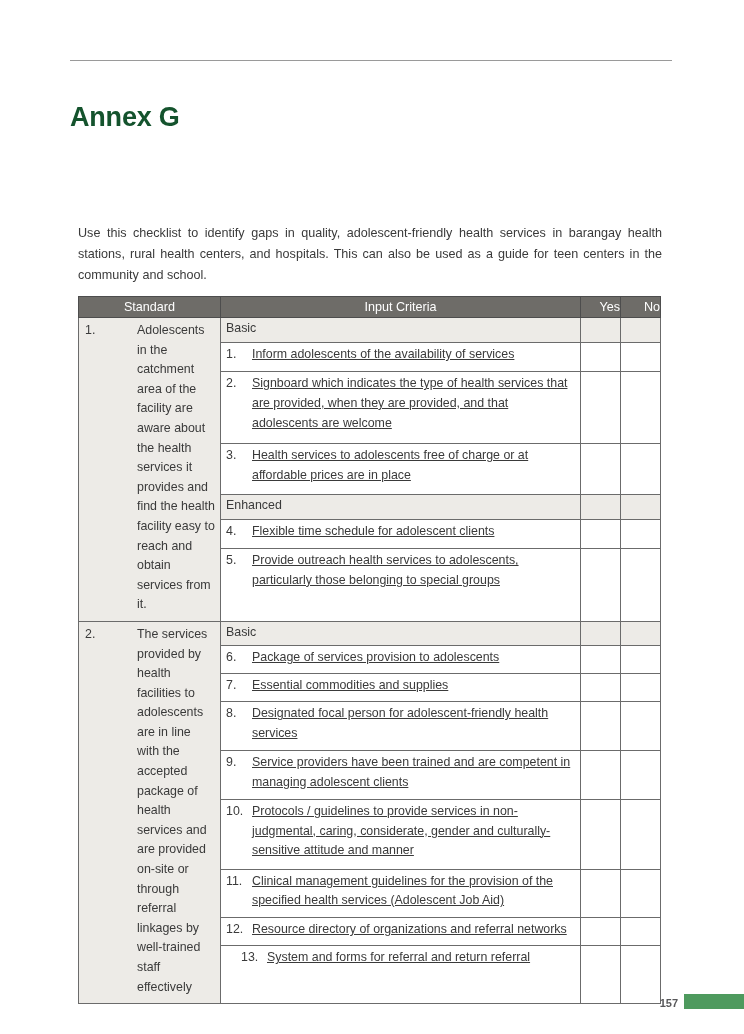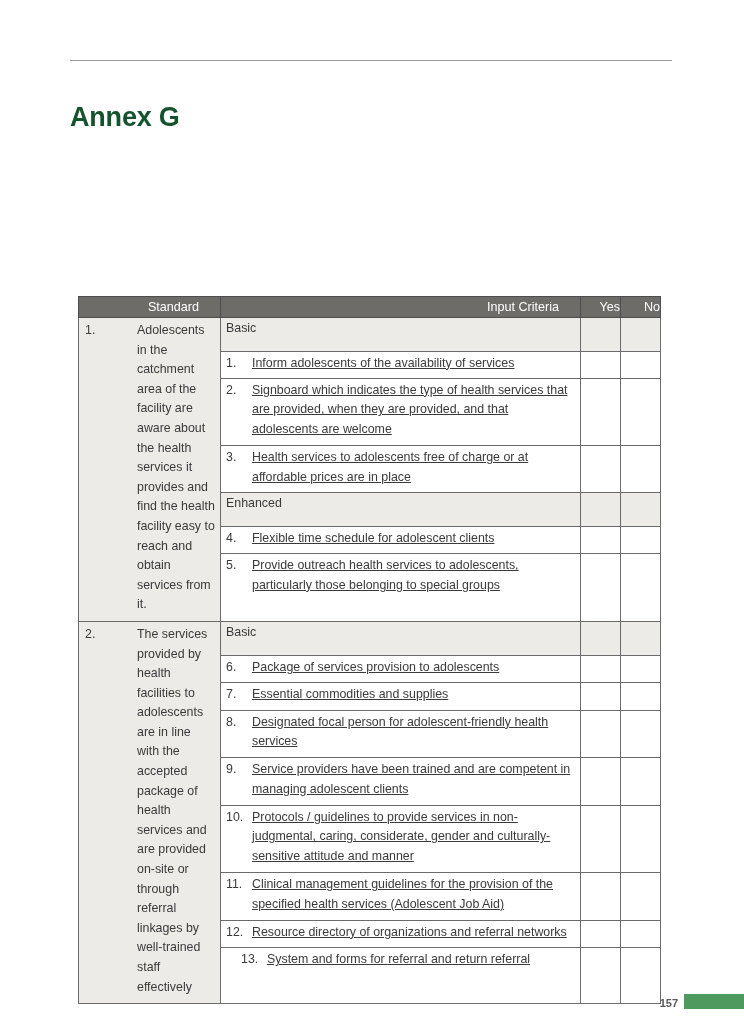--- a/index.html
+++ b/index.html
@@ -77,21 +77,21 @@
   .chk-table td, .chk-table th {
     border: 1px solid #6b6b6b;
     padding: 0;
     vertical-align: top;
   }
 
   .chk-table thead th {
     background: #6e6c68;
     color: #ffffff;
     font-weight: normal;
-    text-align: right;
+    text-align: center;
     height: 20px;
     line-height: 20px;
     padding: 0 21px;
     font-size: 12.6px;
     border-color: #4d4d4d;
   }
   .chk-table thead th.c-yes,
   .chk-table thead th.c-no { text-align: right; padding: 0; }
 
   .col-standard  { width: 142px; }
@@ -108,21 +108,21 @@
     gap: 6px;
     line-height: 19.6px;
   }
   td.std-cell .std-num { flex: 0 0 14px; }
   td.std-cell .std-txt { flex: 1 1 auto; margin-left: 32px; }
 
   tr.group-row td {
     background: #edebe7;
   }
   td.group-label {
-    padding: 2px 5px 13px 5px;
+    padding: 2px 5px 3px 5px;
     line-height: 17px;
   }
 
   td.crit-cell {
     background: #ffffff;
     padding: 2px 6px 4px 5px;
   }
   td.crit-cell .crit-inner {
     display: flex;
     gap: 4px;
@@ -155,20 +155,21 @@
 </head>
 <body>
 
 <div class="page">
 
   <div class="top-rule"></div>
 
   <h1 class="annex-title">Annex G</h1>
 
 
+  <p class="intro">Use this checklist to identify gaps in quality, adolescent-friendly health services in barangay health stations, rural health centers, and hospitals. This can also be used as a guide for teen centers in the community and school.</p>
 
   <table class="chk-table">
     <colgroup>
       <col class="col-standard">
       <col class="col-criteria">
       <col class="col-yes">
       <col class="col-no">
     </colgroup>
     <thead>
       <tr>

